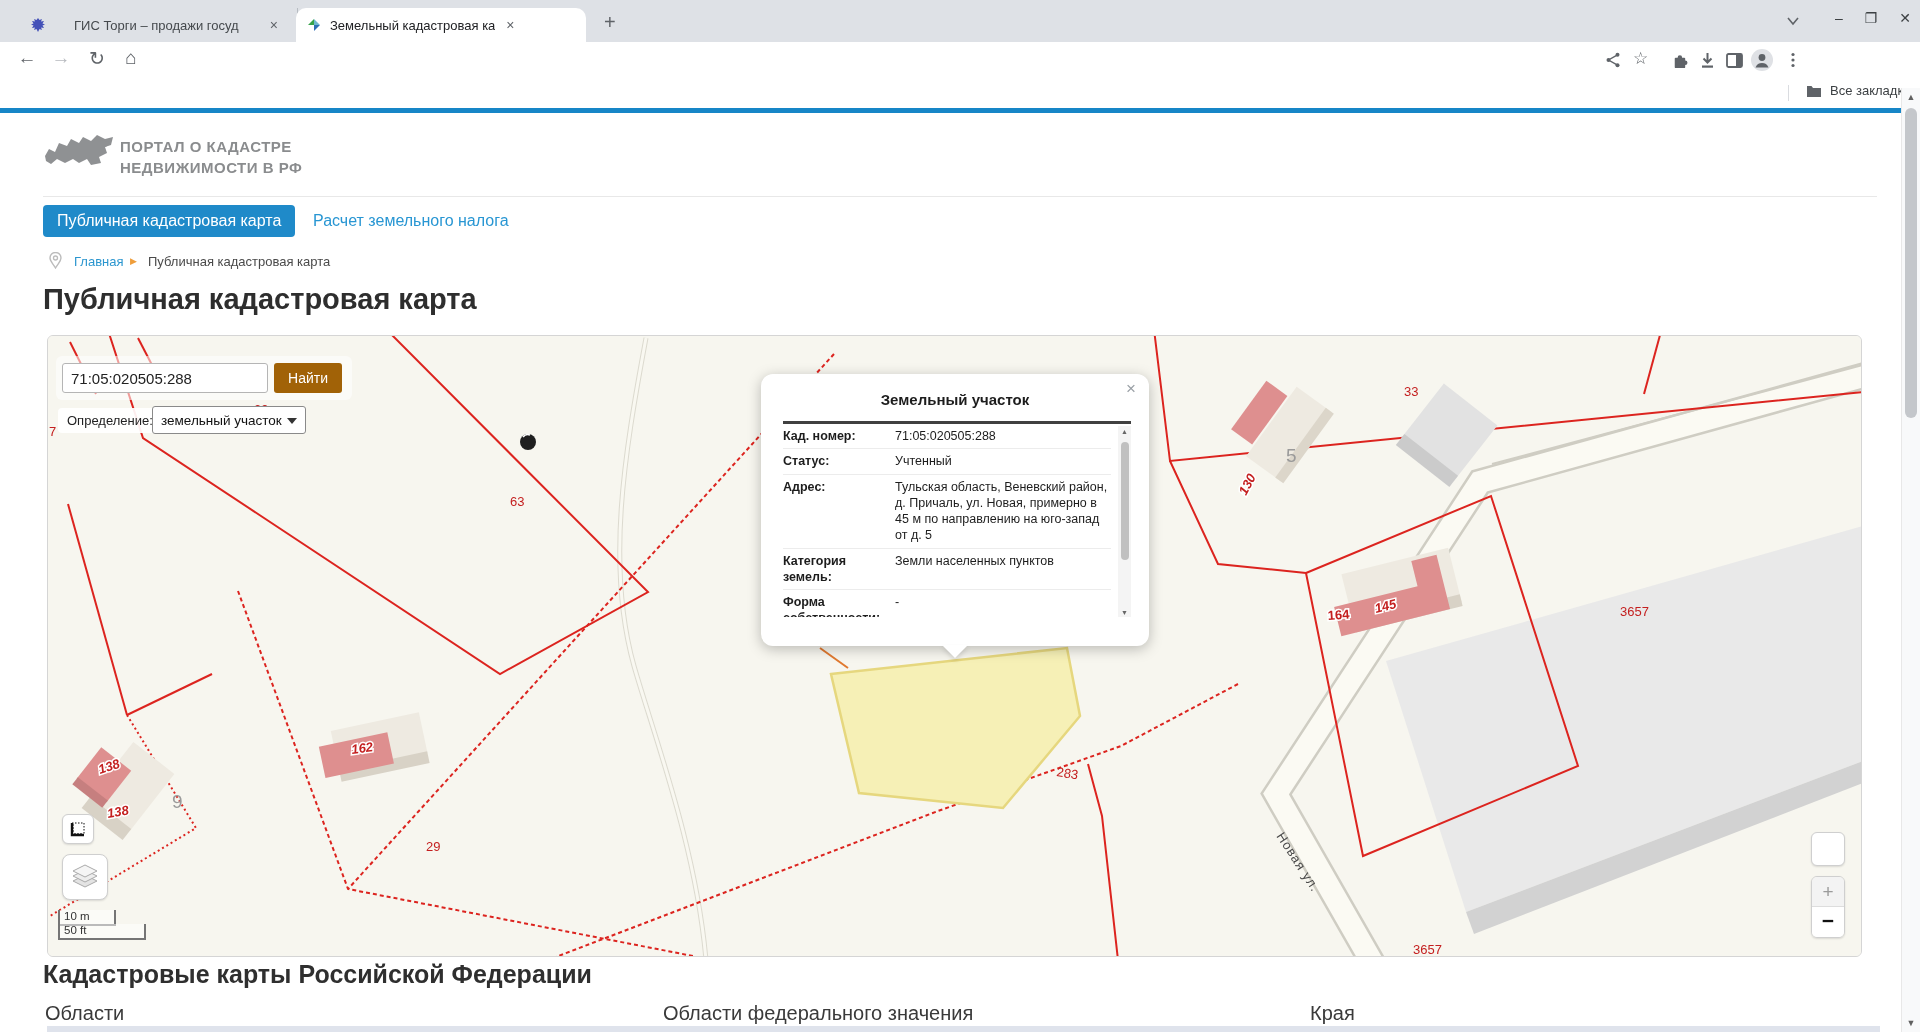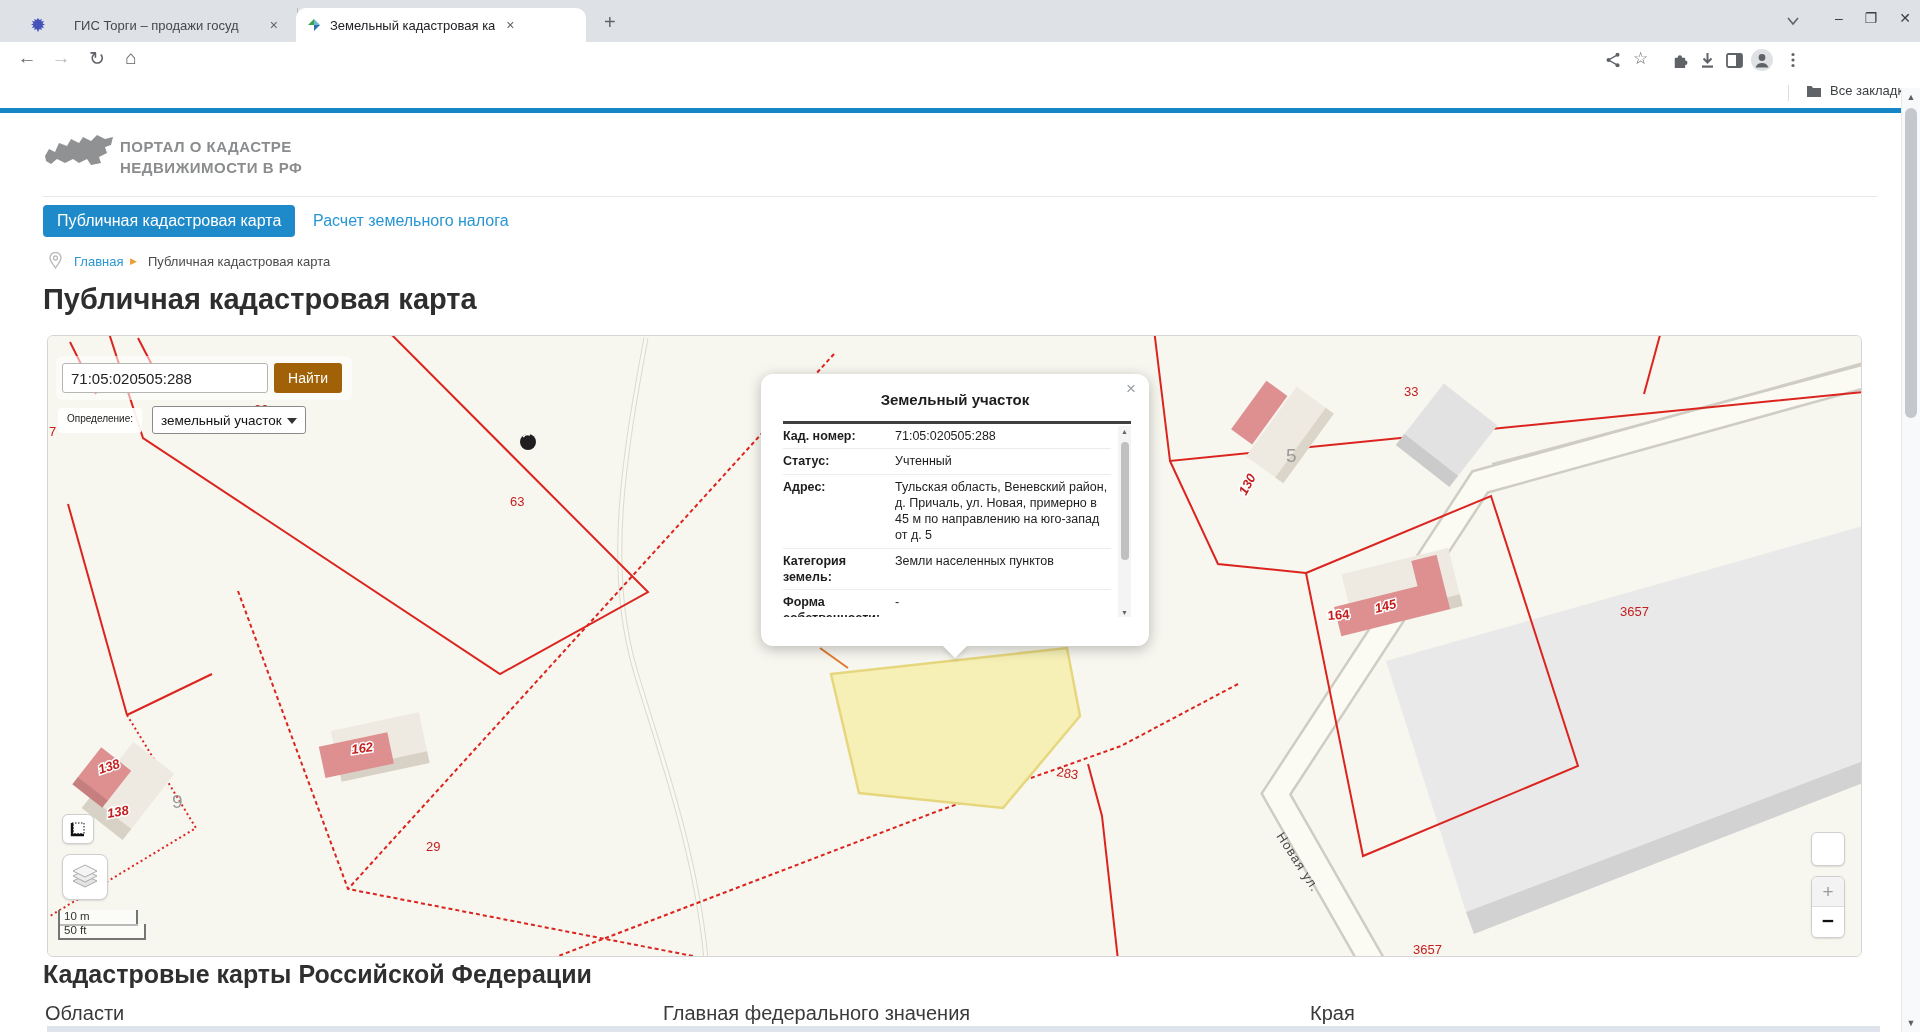--- a/index.html
+++ b/index.html
@@ -53,21 +53,21 @@
   .map-svg { position:absolute; left:0; top:0; }
 
   .srch-back { position:absolute; left:8px; top:20px; width:296px; height:44px;
                background:rgba(255,255,255,.55); border-radius:6px; }
   .srch-input { position:absolute; left:14px; top:27px; width:206px; height:30px; border:1px solid #b5b5b5;
                 border-radius:3px; font-size:15px; color:#222; padding:0 8px;
                 font-family:"Liberation Sans", sans-serif; }
   .srch-btn { position:absolute; left:226px; top:27px; width:68px; height:30px; background:#a16207;
               color:#fff; font-size:14px; border:none; border-radius:3px; }
   .flt-label { position:absolute; left:10px; top:72px; height:25px; background:rgba(255,255,255,.92);
-               border-radius:4px; font-size:10px; color:#222; padding:5px 9px; }
+               border-radius:4px; font-size:13px; color:#222; padding:5px 9px; }
   .flt-select { position:absolute; left:104px; top:70px; width:154px; height:28px; background:#fff;
                 border:1px solid #8a8a8a; border-radius:3px; font-size:13.5px; color:#111;
                 padding:6px 8px; }
   .flt-chev { position:absolute; right:8px; top:11px; width:0; height:0;
               border-left:5px solid transparent; border-right:5px solid transparent;
               border-top:6px solid #333; }
 
   
   .popup { position:absolute; left:713px; top:38px; width:388px; height:272px; background:#fff;
            border-radius:12px; box-shadow:0 3px 14px rgba(0,0,0,.25); z-index:5; }
@@ -87,21 +87,21 @@
              border-left:13px solid transparent; border-right:13px solid transparent;
              border-top:13px solid #fff; filter:drop-shadow(0 3px 2px rgba(0,0,0,.12)); }
 
   
   .ctl-btn { position:absolute; background:#fff; border:1px solid #cfcfcf; border-radius:6px;
              display:flex; align-items:center; justify-content:center;
              box-shadow:0 1px 2px rgba(0,0,0,.12); }
   .scale { position:absolute; left:10px; top:574px; font-size:11.5px; color:#333; }
   .s-bar { border:2px solid #757575; border-top:none; padding:0 0 1px 4px;
            background:rgba(255,255,255,.5); line-height:13px; }
-  .s-m { width:80px; }
+  .s-m { width:58px; }
   .s-ft { width:88px; margin-top:-2px; }
   .zoomctl { position:absolute; left:1763px; top:540px; width:34px; border:1px solid #cfcfcf;
              border-radius:6px; overflow:hidden; box-shadow:0 1px 2px rgba(0,0,0,.12); }
   .z-plus { height:30px; background:#f3f3f3; color:#9b9b9b; font-size:19px; text-align:center;
             line-height:30px; border-bottom:1px solid #ddd; }
   .z-minus { height:30px; background:#fff; color:#111; font-size:21px; font-weight:bold;
              text-align:center; line-height:28px; }
 
   
   .f-head { position:absolute; left:43px; top:960px; font-size:25px; font-weight:bold; color:#2f2f2f; }
@@ -369,21 +369,21 @@
   </div>
   <div class="ctl-btn" style="left:1763px;top:496px;width:34px;height:34px;"></div>
   <div class="zoomctl">
     <div class="z-plus">+</div>
     <div class="z-minus">−</div>
   </div>
 </div>
 
 <div class="f-head">Кадастровые карты Российской Федерации</div>
 <div class="f-col" style="left:45px;">Области</div>
-<div class="f-col" style="left:663px;">Главная федерального значения</div>
+<div class="f-col" style="left:663px;">Области федерального значения</div>
 <div class="f-col" style="left:1310px;">Края</div>
 <div class="f-strip"></div>
 
 <div class="vscroll">
   <div class="v-ar" style="top:4px;">▲</div>
   <div class="v-thumb"></div>
   <div class="v-ar" style="bottom:4px;">▼</div>
 </div>
 
 </body></html>

